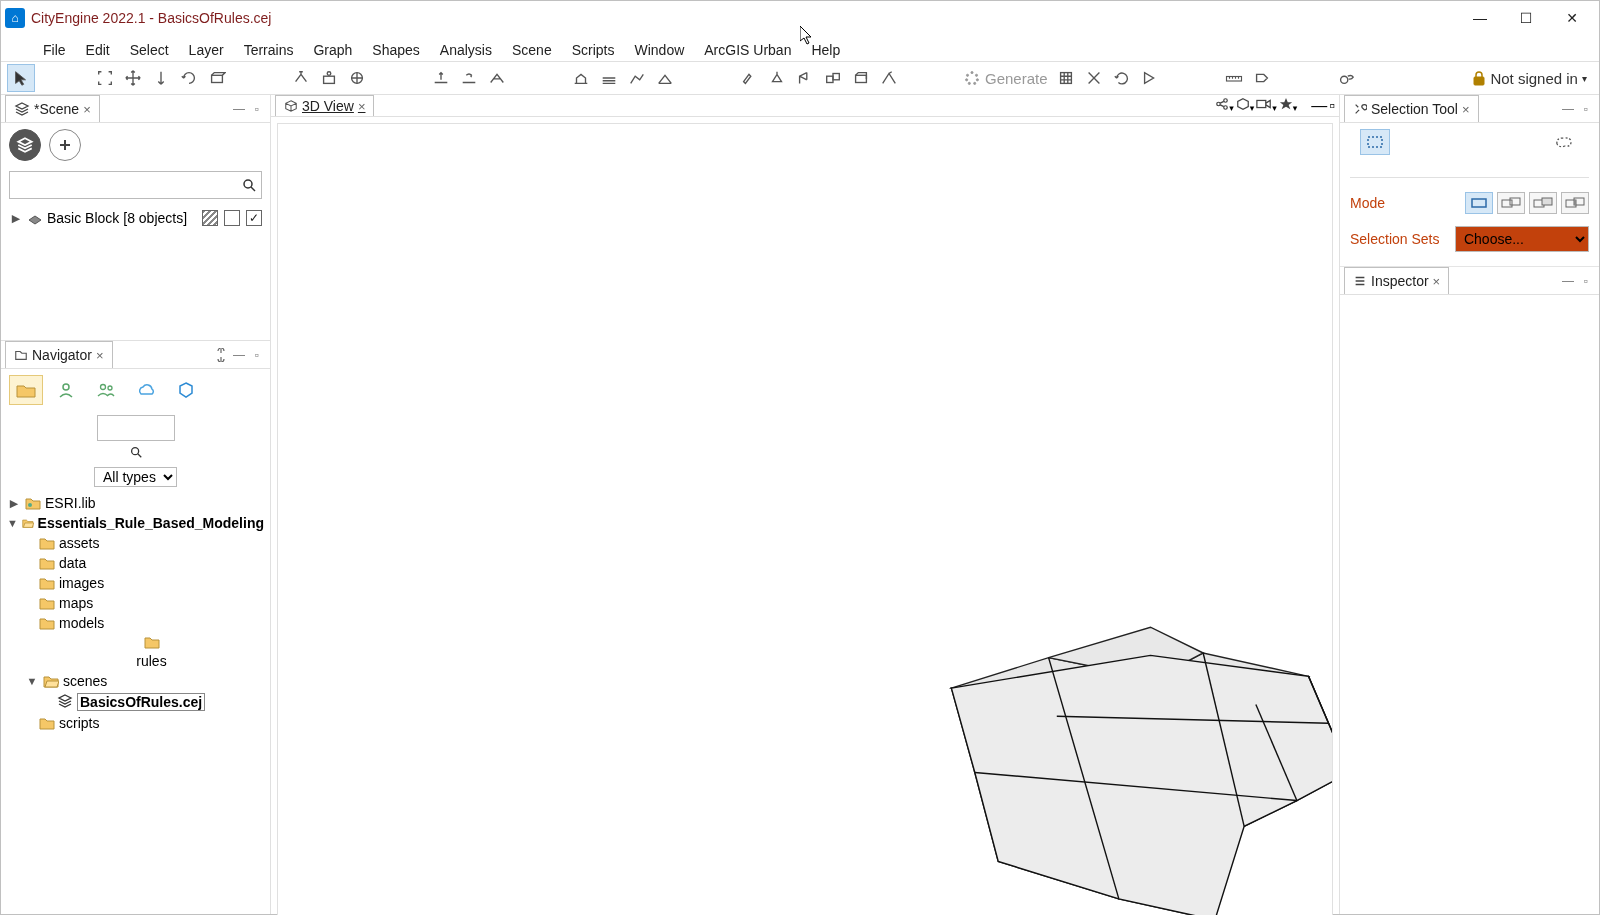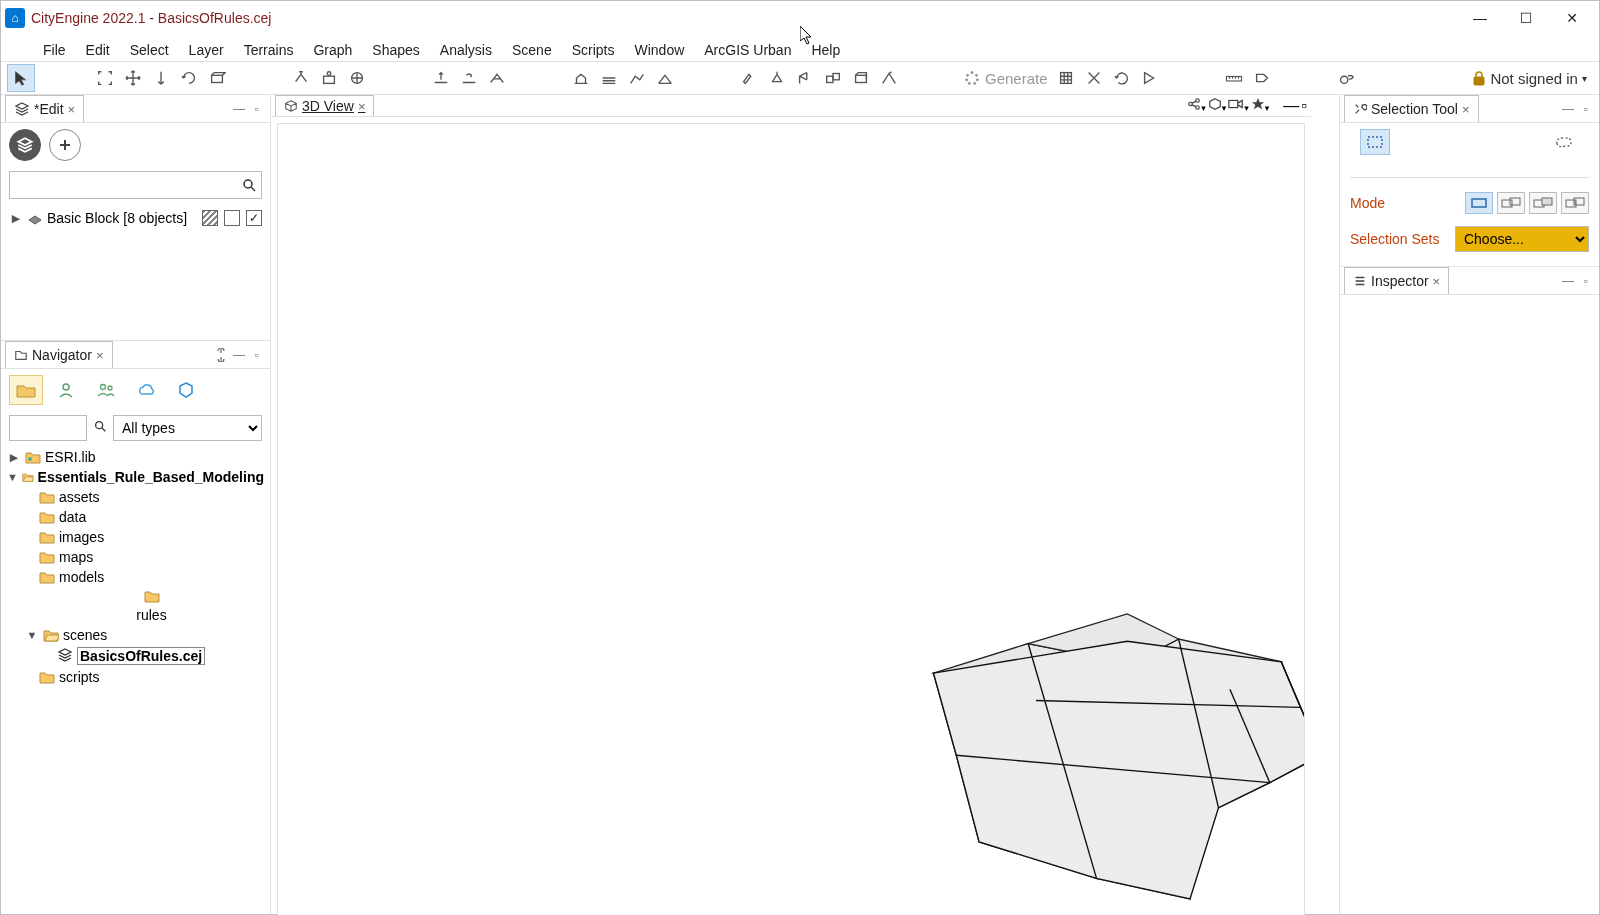--- a/index.html
+++ b/index.html
@@ -27,21 +27,21 @@
 .toolbar svg { stroke: #555; }
 .toolbar .generate { display: flex; align-items: center; gap: 4px; color: #999; font-size: 15px; padding: 0 4px; height: 28px; }
 .toolbar .generate svg { stroke: #999; }
 .toolbar .signin { display: flex; align-items: center; gap: 4px; font-size: 15px; color: #333; padding: 0 6px; }
 .toolbar .signin svg { stroke: #b08000; fill: #b08000; }
 
 
 .main { flex: 1; display: flex; min-height: 0; }
 .left-col { width: 270px; display: flex; flex-direction: column; border-right: 1px solid #e0e0e0; }
 .center-col { flex: 1; display: flex; flex-direction: column; }
-.right-col { width: 260px; display: flex; flex-direction: column; border-left: 1px solid #e0e0e0; margin-left: 28px; }
+.right-col { width: 260px; display: flex; flex-direction: column; border-left: 1px solid #e0e0e0; }
 
 
 .panel-tabs { height: 28px; display: flex; align-items: center; border-bottom: 1px solid #e0e0e0; padding: 0 4px; }
 .panel-tab { display: flex; align-items: center; gap: 4px; padding: 2px 8px; font-size: 14px; color: #222; border: 1px solid transparent; border-bottom: none; height: 100%; }
 .panel-tab.active { background: #fff; border-color: #c0c0c0; }
 .panel-tab .close-x { font-size: 13px; color: #666; }
 .panel-tabs .spacer { flex: 1; }
 .panel-tabs .mini-btn { width: 18px; height: 18px; display: flex; align-items: center; justify-content: center; font-size: 12px; color: #777; }
 
 
@@ -58,21 +58,21 @@
 .tree-row .row-spacer { flex: 1; }
 .tree-row .row-box { width: 16px; height: 16px; border: 1px solid #666; display: flex; align-items: center; justify-content: center; font-size: 12px; margin-left: 2px; }
 .tree-row .row-box.hatch { background-image: linear-gradient(135deg, #888 25%, transparent 25%, transparent 50%, #888 50%, #888 75%, transparent 75%); background-size: 6px 6px; }
 .tree-row .row-box.checked::after { content: "✓"; color: #222; font-size: 12px; line-height: 1; }
 
 
 .navigator-panel { flex: 1; display: flex; flex-direction: column; min-height: 0; }
 .nav-toolbar { display: flex; align-items: center; gap: 6px; padding: 6px 8px; }
 .nav-btn { width: 34px; height: 30px; display: flex; align-items: center; justify-content: center; border: 1px solid transparent; }
 .nav-btn.active { background: #fdf3d2; border-color: #e5c979; }
-.nav-filter { display: flex; align-items: center; gap: 4px; margin: 4px 8px; }
+.nav-filter { display: flex; align-items: center; gap: 4px; margin: 4px 8px; flex-direction: column; }
 .nav-filter input { width: 78px; border: 1px solid #bbb; height: 26px; padding: 0 4px; font-size: 13px; }
 .nav-filter .search-ic { width: 18px; text-align: center; }
 .nav-filter select { flex: 1; border: 1px solid #bbb; height: 26px; font-size: 14px; padding: 0 4px; background: #fff; }
 .nav-tree { padding: 2px 6px; overflow: auto; }
 .nav-row { display: flex; align-items: center; gap: 4px; padding: 2px 0; font-size: 14px; }
 .nav-row .chev { width: 14px; text-align: center; font-size: 11px; color: #555; }
 .nav-row.bold { font-weight: bold; }
 .nav-row.sel .label-span { border: 1px solid #888; padding: 0 2px; }
 .folder-ic { width: 16px; height: 14px; display: inline-block; }
 .folder-ic svg { width: 100%; height: 100%; }
@@ -90,21 +90,21 @@
 .sel-tool-btn { width: 30px; height: 26px; display: flex; align-items: center; justify-content: center; border: 1px solid transparent; }
 .sel-tool-btn.active { background: #d6e8f7; border-color: #9ac3e6; }
 .hr { height: 1px; background: #e0e0e0; margin: 4px 0 8px 0; }
 .field-row { display: flex; align-items: center; padding: 6px 0; }
 .field-row .label { font-size: 14px; color: #c2410c; width: 110px; }
 .mode-btns { display: flex; margin-left: auto; gap: 4px; }
 .mode-btn { width: 28px; height: 22px; border: 1px solid #bbb; background: #f6f6f6; display: flex; align-items: center; justify-content: center; }
 .mode-btn.active { background: #d6e8f7; border-color: #9ac3e6; }
 .toggle { width: 38px; height: 18px; border-radius: 9px; background: #e0e0e0; position: relative; margin-left: auto; }
 .toggle::after { content: ""; position: absolute; width: 14px; height: 14px; background: #fff; border-radius: 50%; top: 2px; left: 2px; box-shadow: 0 0 2px rgba(0,0,0,0.3); }
-.sel-select { margin-left: auto; border: 1px solid #bbb; height: 26px; width: 140px; font-size: 14px; padding: 0 4px; background: #eab308; }
+.sel-select { margin-left: auto; border: 1px solid #bbb; height: 26px; width: 140px; font-size: 14px; padding: 0 4px; background: #c2410c; }
 .inspector-body { flex: 1; }
 
 
 .ic { width: 18px; height: 18px; }
 </style>
 </head>
 <body>
 
 <div class="window">
 
@@ -324,21 +324,21 @@
   <div class="main">
 
     <div class="left-col">
 
       <div class="scene-panel">
         <div class="panel-tabs">
           <div class="panel-tab active">
             <svg width="16" height="16" viewBox="0 0 16 16">
                 <path d="M8 2 L14 5 L8 8 L2 5 Z M2 8 L8 11 L14 8 M2 11 L8 14 L14 11" fill="none" stroke="#444" stroke-width="1.3"></path>
               </svg>
-            <span>*Edit</span>
+            <span>*Scene</span>
             <span class="close-x">×</span>
           </div>
           <div class="spacer"></div>
           <div class="mini-btn">—</div>
           <div class="mini-btn">▫</div>
         </div>
         <div class="scene-toolbar">
           <div class="round-btn dark">
             <svg width="18" height="18" viewBox="0 0 16 16">
                 <path d="M8 2 L14 5 L8 8 L2 5 Z M2 8 L8 11 L14 8 M2 11 L8 14 L14 11" fill="none" stroke="#fff" stroke-width="1.5"></path>

